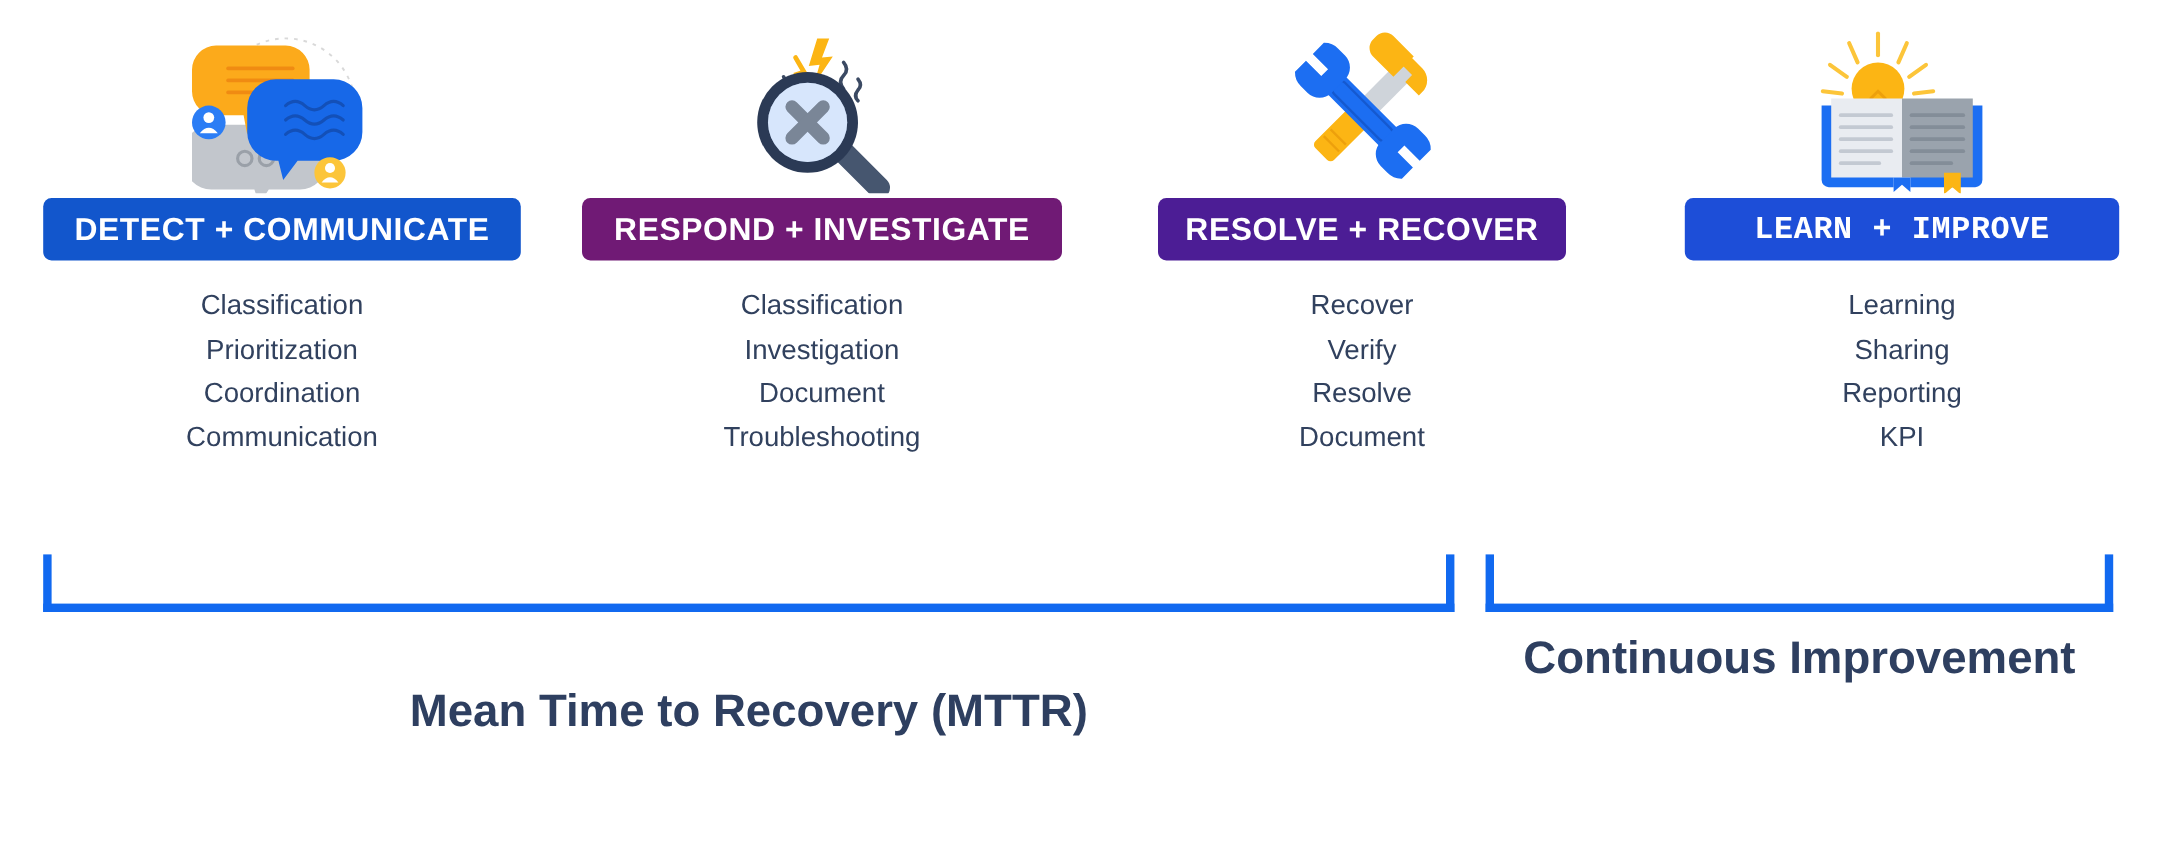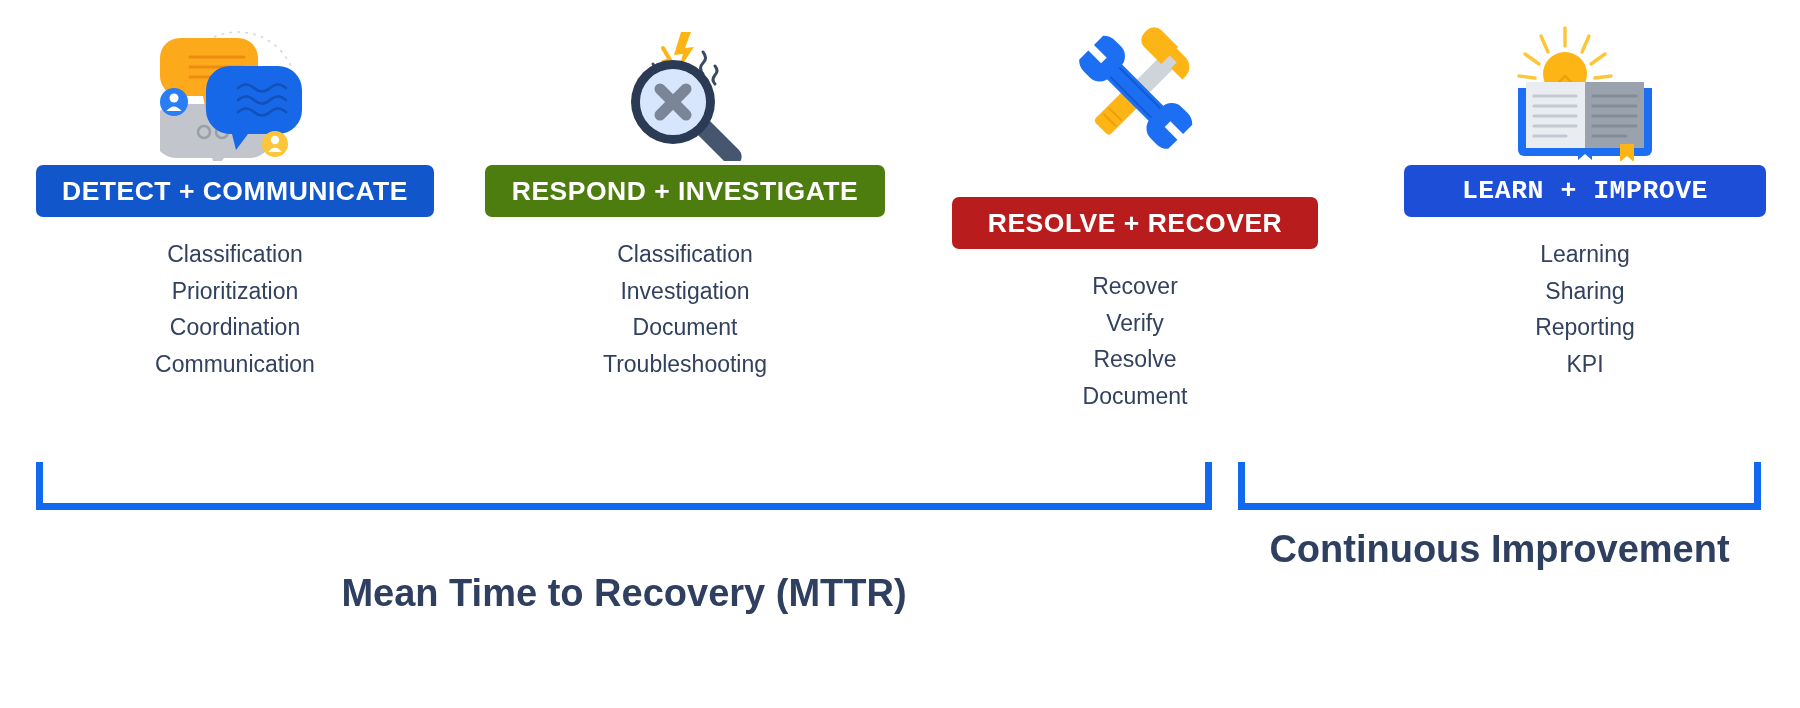--- a/index.html
+++ b/index.html
@@ -66,22 +66,22 @@
   }
   .banner-label {
     color: #ffffff;
     font-size: 26.5px;
     font-weight: bold;
     letter-spacing: 0.5px;
     white-space: nowrap;
     line-height: 1;
   }
   .col-0 .banner { width: 398px; background: #1256cc; }
-  .col-1 .banner { width: 400px; background: #4d7c0f; }
-  .col-2 .banner { width: 366px; background: #b91c1c; margin-top: 32px; }
+  .col-1 .banner { width: 400px; background: #701a75; }
+  .col-2 .banner { width: 340px; background: #4c1d95; }
   .col-3 .banner { width: 362px; background: #1d4ed8; font-family: Liberation Mono, monospace; }
 
   
   .items {
     margin-top: 24px;
     display: flex;
     flex-direction: column;
     align-items: center;
     gap: 10px;
   }

